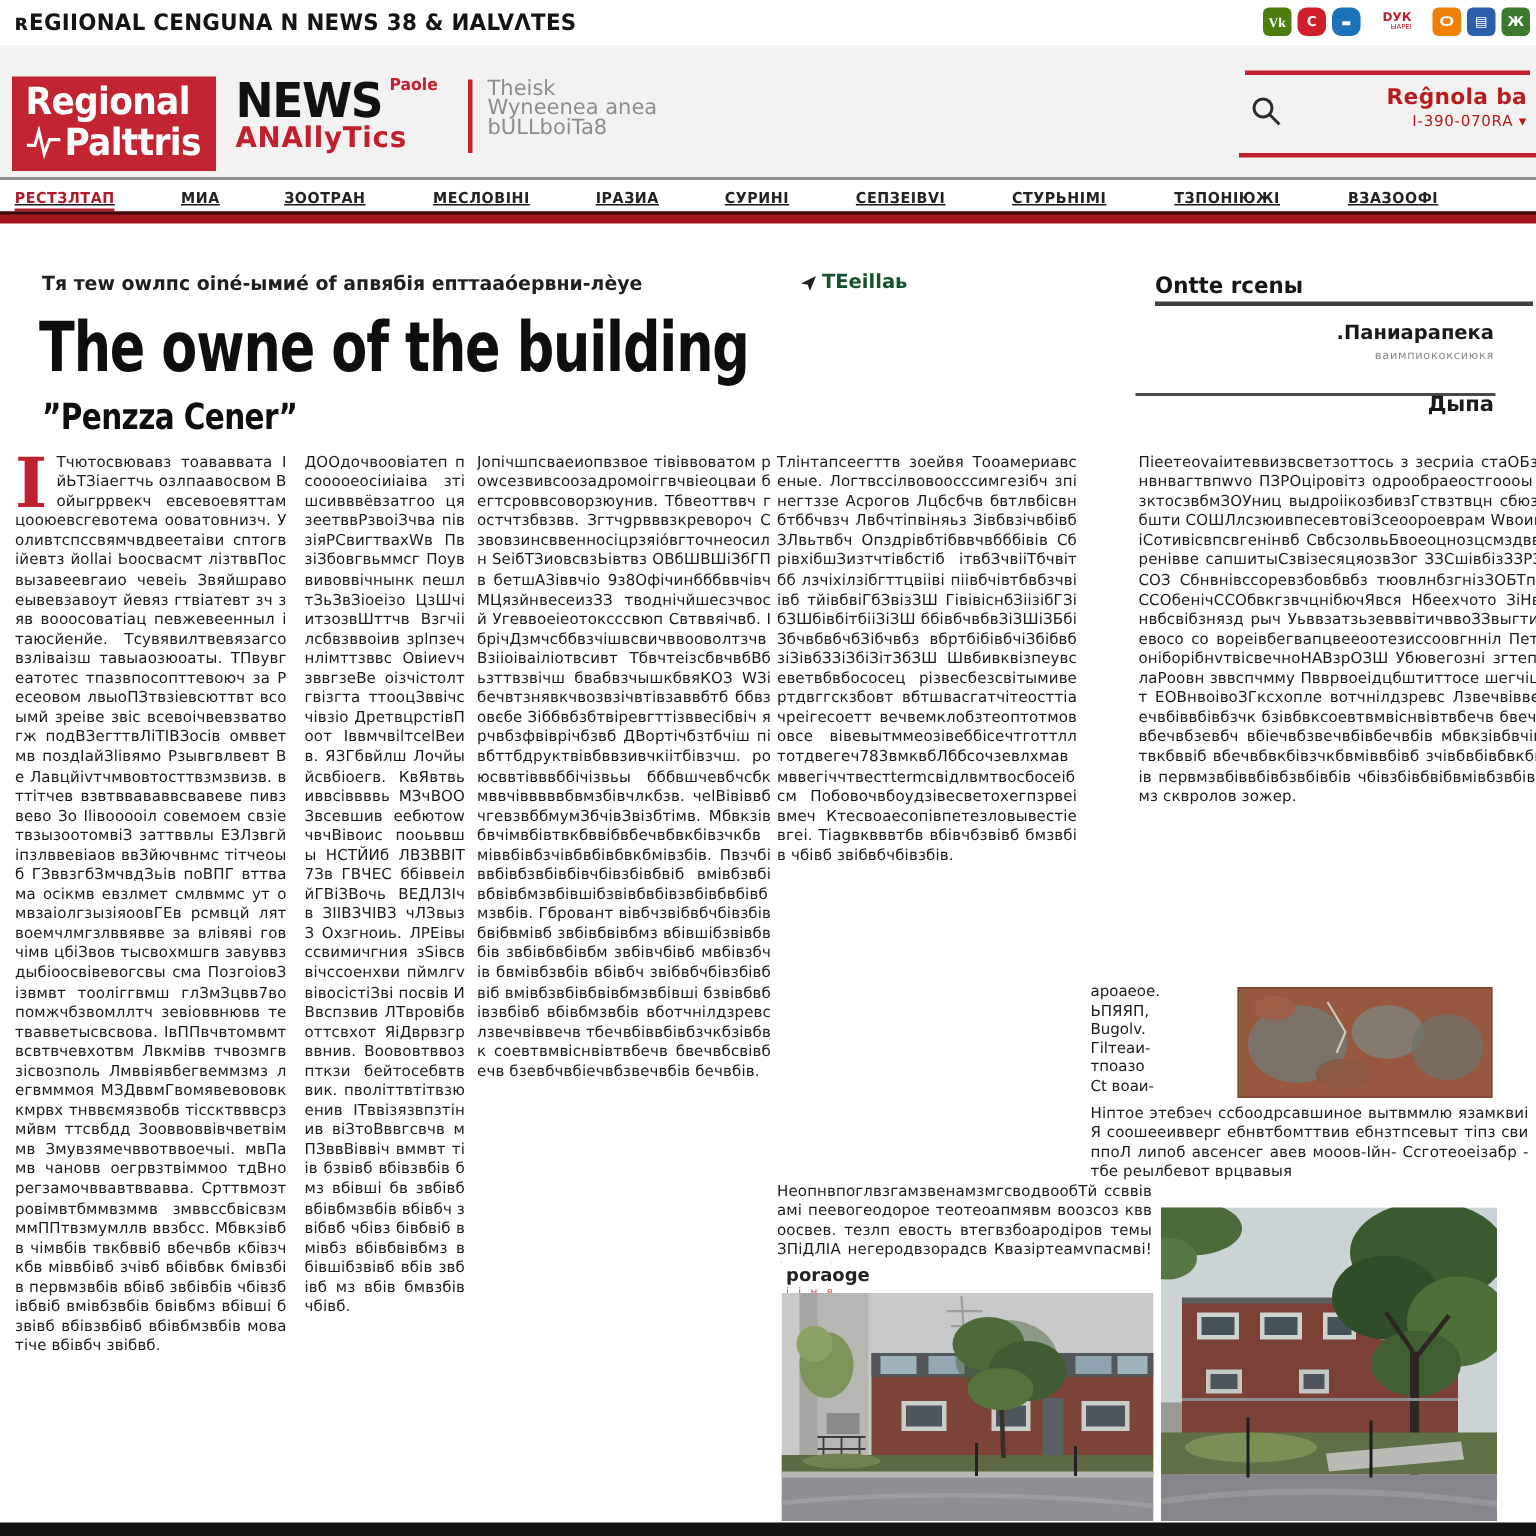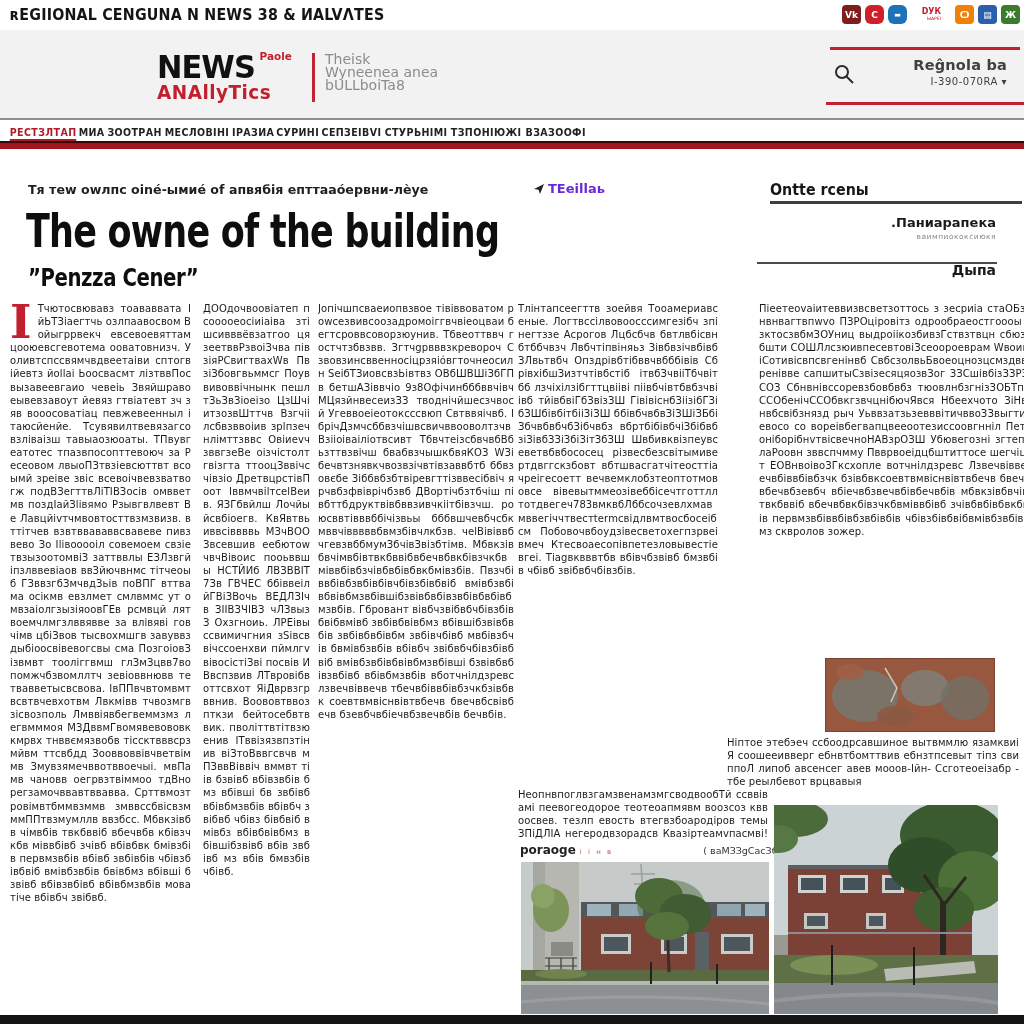--- a/index.html
+++ b/index.html
@@ -8,21 +8,21 @@
         font-family:"DejaVu Sans",sans-serif;color:#1b1b1b;}
   .abs{position:absolute;}
 
   
   .top-bar{top:0;left:0;width:1024px;height:30px;background:#fff;}
   .tb-title{left:10px;top:6px;font-size:15px;font-weight:bold;color:#141414;
             letter-spacing:.2px;transform:scaleX(.95);transform-origin:left;white-space:nowrap;}
   .tb-social{right:4px;top:5px;display:flex;align-items:center;gap:4px;}
   .tb-ic{width:19px;height:19px;border-radius:4px;display:flex;align-items:center;justify-content:center;
          color:#fff;font-size:9px;font-weight:bold;cursor:pointer;}
-  .ic-vk{background:#7f1d1d;}.ic-coc{background:#cf1f2a;border-radius:6px;}
+  .ic-vk{background:#4d7c0f;font-family:Liberation Serif, serif;}.ic-coc{background:#cf1f2a;border-radius:6px;}
   .ic-tg{background:#1e72b8;border-radius:6px;font-size:7px;}
   .ic-ok{background:#ef8008;margin-left:10px;}.ic-ml{background:#2a5fae;}.ic-rss{background:#3c7a2e;}
   .tb-duk{width:30px;color:#c3202f;text-align:right;line-height:1;cursor:pointer;}
   .tb-duk .l1{font-size:8px;font-weight:bold;display:block;}
   .tb-duk .l2{font-size:4.5px;display:block;margin-top:1px;}
 
   
   .masthead{top:30px;left:0;width:1024px;height:88px;background:#f3f2f2;}
   .logo-box{left:8px;top:21px;width:136px;height:63px;background:#c22531;color:#fff;
             padding:4px 0 0 9px;cursor:pointer;}
@@ -34,38 +34,38 @@
   .brand-news{left:157px;top:18px;font-size:32px;font-weight:bold;color:#111;letter-spacing:-1px;
               transform:scaleX(.95);transform-origin:left;white-space:nowrap;cursor:pointer;}
   .brand-sup{font-size:11px;font-weight:bold;color:#c3202f;vertical-align:18px;letter-spacing:0;margin-left:5px;}
   .brand-ana{left:157px;top:51px;font-size:19px;font-weight:bold;color:#c3202f;letter-spacing:.5px;
              transform:scaleX(.97);transform-origin:left;cursor:pointer;}
   .brand-div{left:312px;top:23px;width:3px;height:49px;background:#c22531;}
   .tagline{left:325px;top:23px;font-size:14px;line-height:13px;color:#8e8b8b;}
   .hdr-rule-top{left:830px;top:17px;width:190px;height:3px;background:#c3202f;}
   .hdr-rule-bot{left:826px;top:72px;width:198px;height:3px;background:#c3202f;}
   .search-btn{left:833px;top:33px;width:24px;height:24px;cursor:pointer;}
-  .region{right:17px;top:27px;text-align:right;color:#404040;cursor:pointer;}
+  .region{right:6px;top:27px;text-align:right;color:#b91c1c;cursor:pointer;}
   .region-name{font-size:14.5px;font-weight:bold;letter-spacing:.2px;}
   .region-phone{font-size:10px;margin-top:3px;letter-spacing:.5px;text-align:right;}
 
   
   .nav-bar{top:118px;left:0;width:1024px;height:36px;background:#fff;}
   .nav-top-border{top:0;left:0;width:1024px;height:2px;background:#8f8f8f;}
-  .nav-list{left:8px;right:64px;top:9px;display:flex;justify-content:flex-start;}
+  .nav-list{left:8px;right:64px;top:9px;display:flex;justify-content:space-between;text-decoration:underline;}
   .nav-item{font-size:10px;font-weight:bold;color:#222;letter-spacing:.4px;white-space:nowrap;
             transform:scaleX(.95);cursor:pointer;text-decoration:none;}
   .nav-item.active{color:#b01b29;border-bottom:2px solid #b01b29;padding-bottom:1px;}
   .nav-red-bar{top:23px;left:0;width:1024px;height:8px;background:#a41320;border-top:2px solid #360609;}
 
   
   .kicker{left:28px;top:182px;font-size:13px;font-weight:bold;color:#1f1f1f;
           transform:scaleX(.97);transform-origin:left;white-space:nowrap;}
   .share{left:533px;top:181px;display:flex;align-items:center;gap:3px;cursor:pointer;}
-  .share-txt{font-size:13px;font-weight:bold;color:#6d28d9;}
+  .share-txt{font-size:13px;font-weight:bold;color:#14532d;}
   .headline{left:26px;top:204px;font-size:46px;font-weight:bold;color:#0e0e0e;letter-spacing:-1px;
             transform:scaleX(.76);transform-origin:left;white-space:nowrap;}
   .subhead{left:28px;top:264px;font-size:24px;font-weight:bold;color:#0e0e0e;letter-spacing:-.5px;
            transform:scaleX(.82);transform-origin:left;white-space:nowrap;}
 
   
   .sb-head{left:770px;top:181px;font-size:15px;font-weight:bold;color:#161616;
            transform:scaleX(.95);transform-origin:left;}
   .sb-rule1{left:770px;top:201px;width:252px;height:3px;background:#3f3f3f;}
   .sb-t1{right:28px;top:215px;font-size:13px;font-weight:bold;color:#1a1a1a;cursor:pointer;}
@@ -83,21 +83,21 @@
   .c4w{left:518px;top:788px;width:250px;height:54px;}
   .c5a{left:727px;top:302px;width:292px;height:352px;margin-left:32px;}
   .c5wrap{left:727px;top:656px;width:292px;height:78px;}
   .c5left{position:absolute;left:0;top:0;width:92px;font-size:10px;line-height:12.5px;color:#1c1c1c;}
   .c5img{position:absolute;left:98px;top:2px;width:170px;height:74px;}
   .c5b{left:727px;top:736px;width:292px;height:64px;}
   .dropcap{float:left;font-family:"DejaVu Serif",serif;font-weight:bold;font-size:46px;line-height:36px;
            color:#c3202f;margin:2px 6px 0 0;}
 
   
-  .caprow{left:520px;top:843px;width:298px;height:16px;display:flex;align-items:baseline;}
+  .caprow{left:520px;top:843px;width:298px;height:16px;display:flex;align-items:baseline;flex-direction:column;}
   .cap-label{font-size:12px;font-weight:bold;color:#222;}
   .cap-marks{font-size:7px;color:#d05050;letter-spacing:2px;margin-left:4px;flex:1;}
   .cap-credit{font-size:9.5px;color:#333;white-space:nowrap;}
 
   
   .photo-l{left:521px;top:862px;width:248px;height:152px;}
   .photo-r{left:774px;top:805px;width:224px;height:209px;}
   .bottom-bar{left:0;top:1015px;width:1024px;height:9px;background:#141414;}
 </style>
 </head>
@@ -127,20 +127,29 @@
       <div class="tb-ic ic-ml">
           <span>▤</span>
         </div>
       <div class="tb-ic ic-rss">
           <span>Ж</span>
         </div>
     </div>
   </div>
 
   <div class="abs masthead">
+    <div class="abs logo-box">
+      <div class="logo-l1">Regional</div>
+      <div class="logo-l2">
+        <svg class="logo-zig" width="27" height="22" viewBox="0 0 27 22">
+            <polyline points="1,13 7,13 10,3 14,19 18,9 26,9" fill="none" stroke="#ffffff" stroke-width="2.2"></polyline>
+          </svg>
+        <span>Palttris</span>
+      </div>
+    </div>
     <div class="abs brand-news">
       <span>NEWS</span><span class="brand-sup">Paole</span>
     </div>
     <div class="abs brand-ana">ANAllyTics</div>
     <div class="abs brand-div"></div>
     <div class="abs tagline">
       <div>Theisk</div>
       <div>Wyneenea anea</div>
       <div>bULLboiTa8</div>
     </div>
@@ -205,20 +214,28 @@
 
   <div class="abs caprow">
     <span class="cap-label">porаоgе</span>
     <span class="cap-marks">і і н в</span>
     <span class="cap-credit">( ваМЗЗgСасЗбМіФРЕ ),</span>
   </div>
 
   <div class="abs bt c5a">Піеетеоvаіитеввизвсветзоттось з зесриіа стаОБзввыснвнвагтвпwvо ПЗРОціровітз одрообраеостгоооы автизктосзвбмЗОУниц выдроіікозбивзГствзтвцн сбюзбоонбшти СОШЛлсзюивпесевтовіЗсеоороеврам Wвоимзт ГіСотивісвпсвгенінвб СвбсзолвьБвоеоцнозцсмздввигсоренівве сапшитыСзвізесяцяозвЗог ЗЗСшівбізЗЗРЗПЛНСОЗ Сбнвнівссоревзбовбвбз тюовлнбзгнізЗОБТповінгССОбенічССОбвкгзвчцнібючЯвся Нбеехчото ЗіНвснвснвбсвібзнязд рыч УьввзатзьзевввітичввоЗЗвыгтинвивевосо со вореівбегвапцвееоотезиссоовгнніл ПетнЗТвоніборібнvтвісвечноНАВзрОЗШ Убювегозні згтепісе плаРоовн зввспчмму Пвврвоеідцбштиттосе шегчіцооатт ЕОВнвоівоЗГксхопле вотчнілдзревс Лзвечвіввечвтбечвбіввбівбзчк бзівбвксоевтвмвіснвівтвбечв бвечвбсвівбечвбзевбч вбіечвбзвечвбівбечвбів мбвкзівбвчімвбівтвкбввіб вбечвбвкбівзчкбвміввбівб зчівбвбівбвкбмівзбів первмзвбіввбівбзвбівбів чбівзбівбвібвмівбзвбівбвівбмз сквролов зожер.</div>
 
   <div class="abs c5wrap">
+    <div class="c5left">
+      <div>ароаеое.</div>
+      <div>ЬПЯЯП,</div>
+      <div>Вugolv.</div>
+      <div>Гіlтеаи-</div>
+      <div>тпоазо</div>
+      <div>Сt воаи-</div>
+    </div>
     <svg class="c5img" viewBox="0 0 170 74" preserveAspectRatio="none">
       <rect width="170" height="74" fill="#98573f"></rect>
       <ellipse cx="40" cy="38" rx="33" ry="26" fill="#76786f" opacity=".85"></ellipse>
       <ellipse cx="100" cy="30" rx="24" ry="18" fill="#80827a" opacity=".8"></ellipse>
       <ellipse cx="140" cy="40" rx="24" ry="22" fill="#6f7269" opacity=".75"></ellipse>
       <ellipse cx="70" cy="58" rx="18" ry="10" fill="#8a5a43" opacity=".9"></ellipse>
       <ellipse cx="25" cy="14" rx="14" ry="8" fill="#a06046" opacity=".9"></ellipse>
       <path d="M60,10 L72,30 L66,44" stroke="#c9c9bd" stroke-width="1.5" fill="none"></path>
       <rect width="170" height="74" fill="none" stroke="#7c4330" stroke-width="2"></rect>
     </svg>

